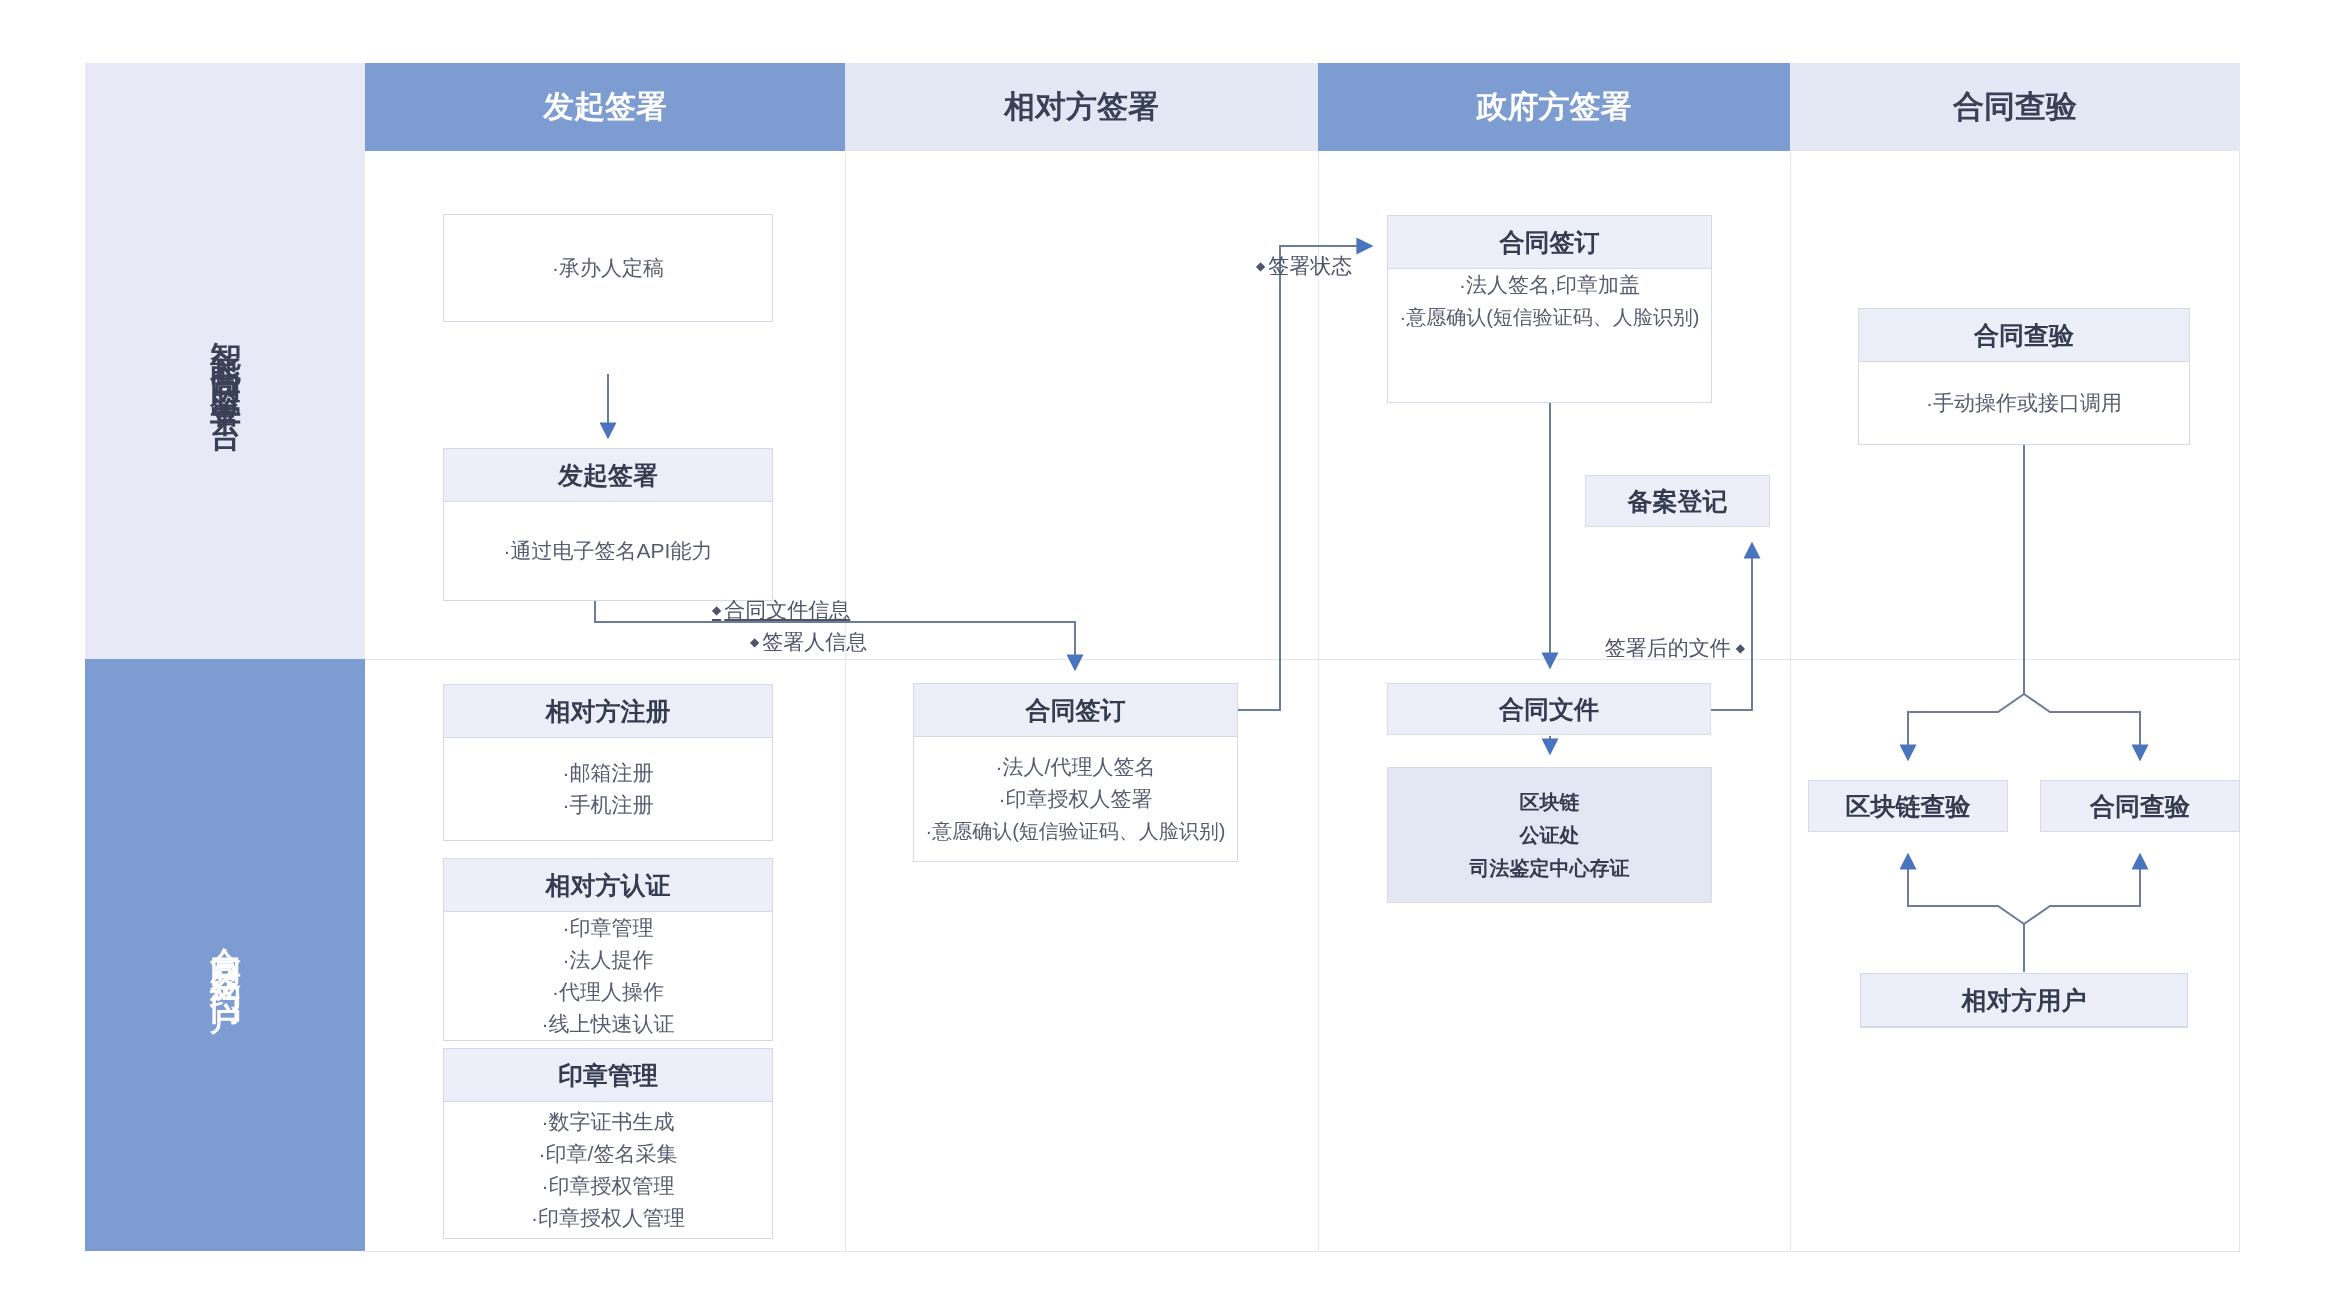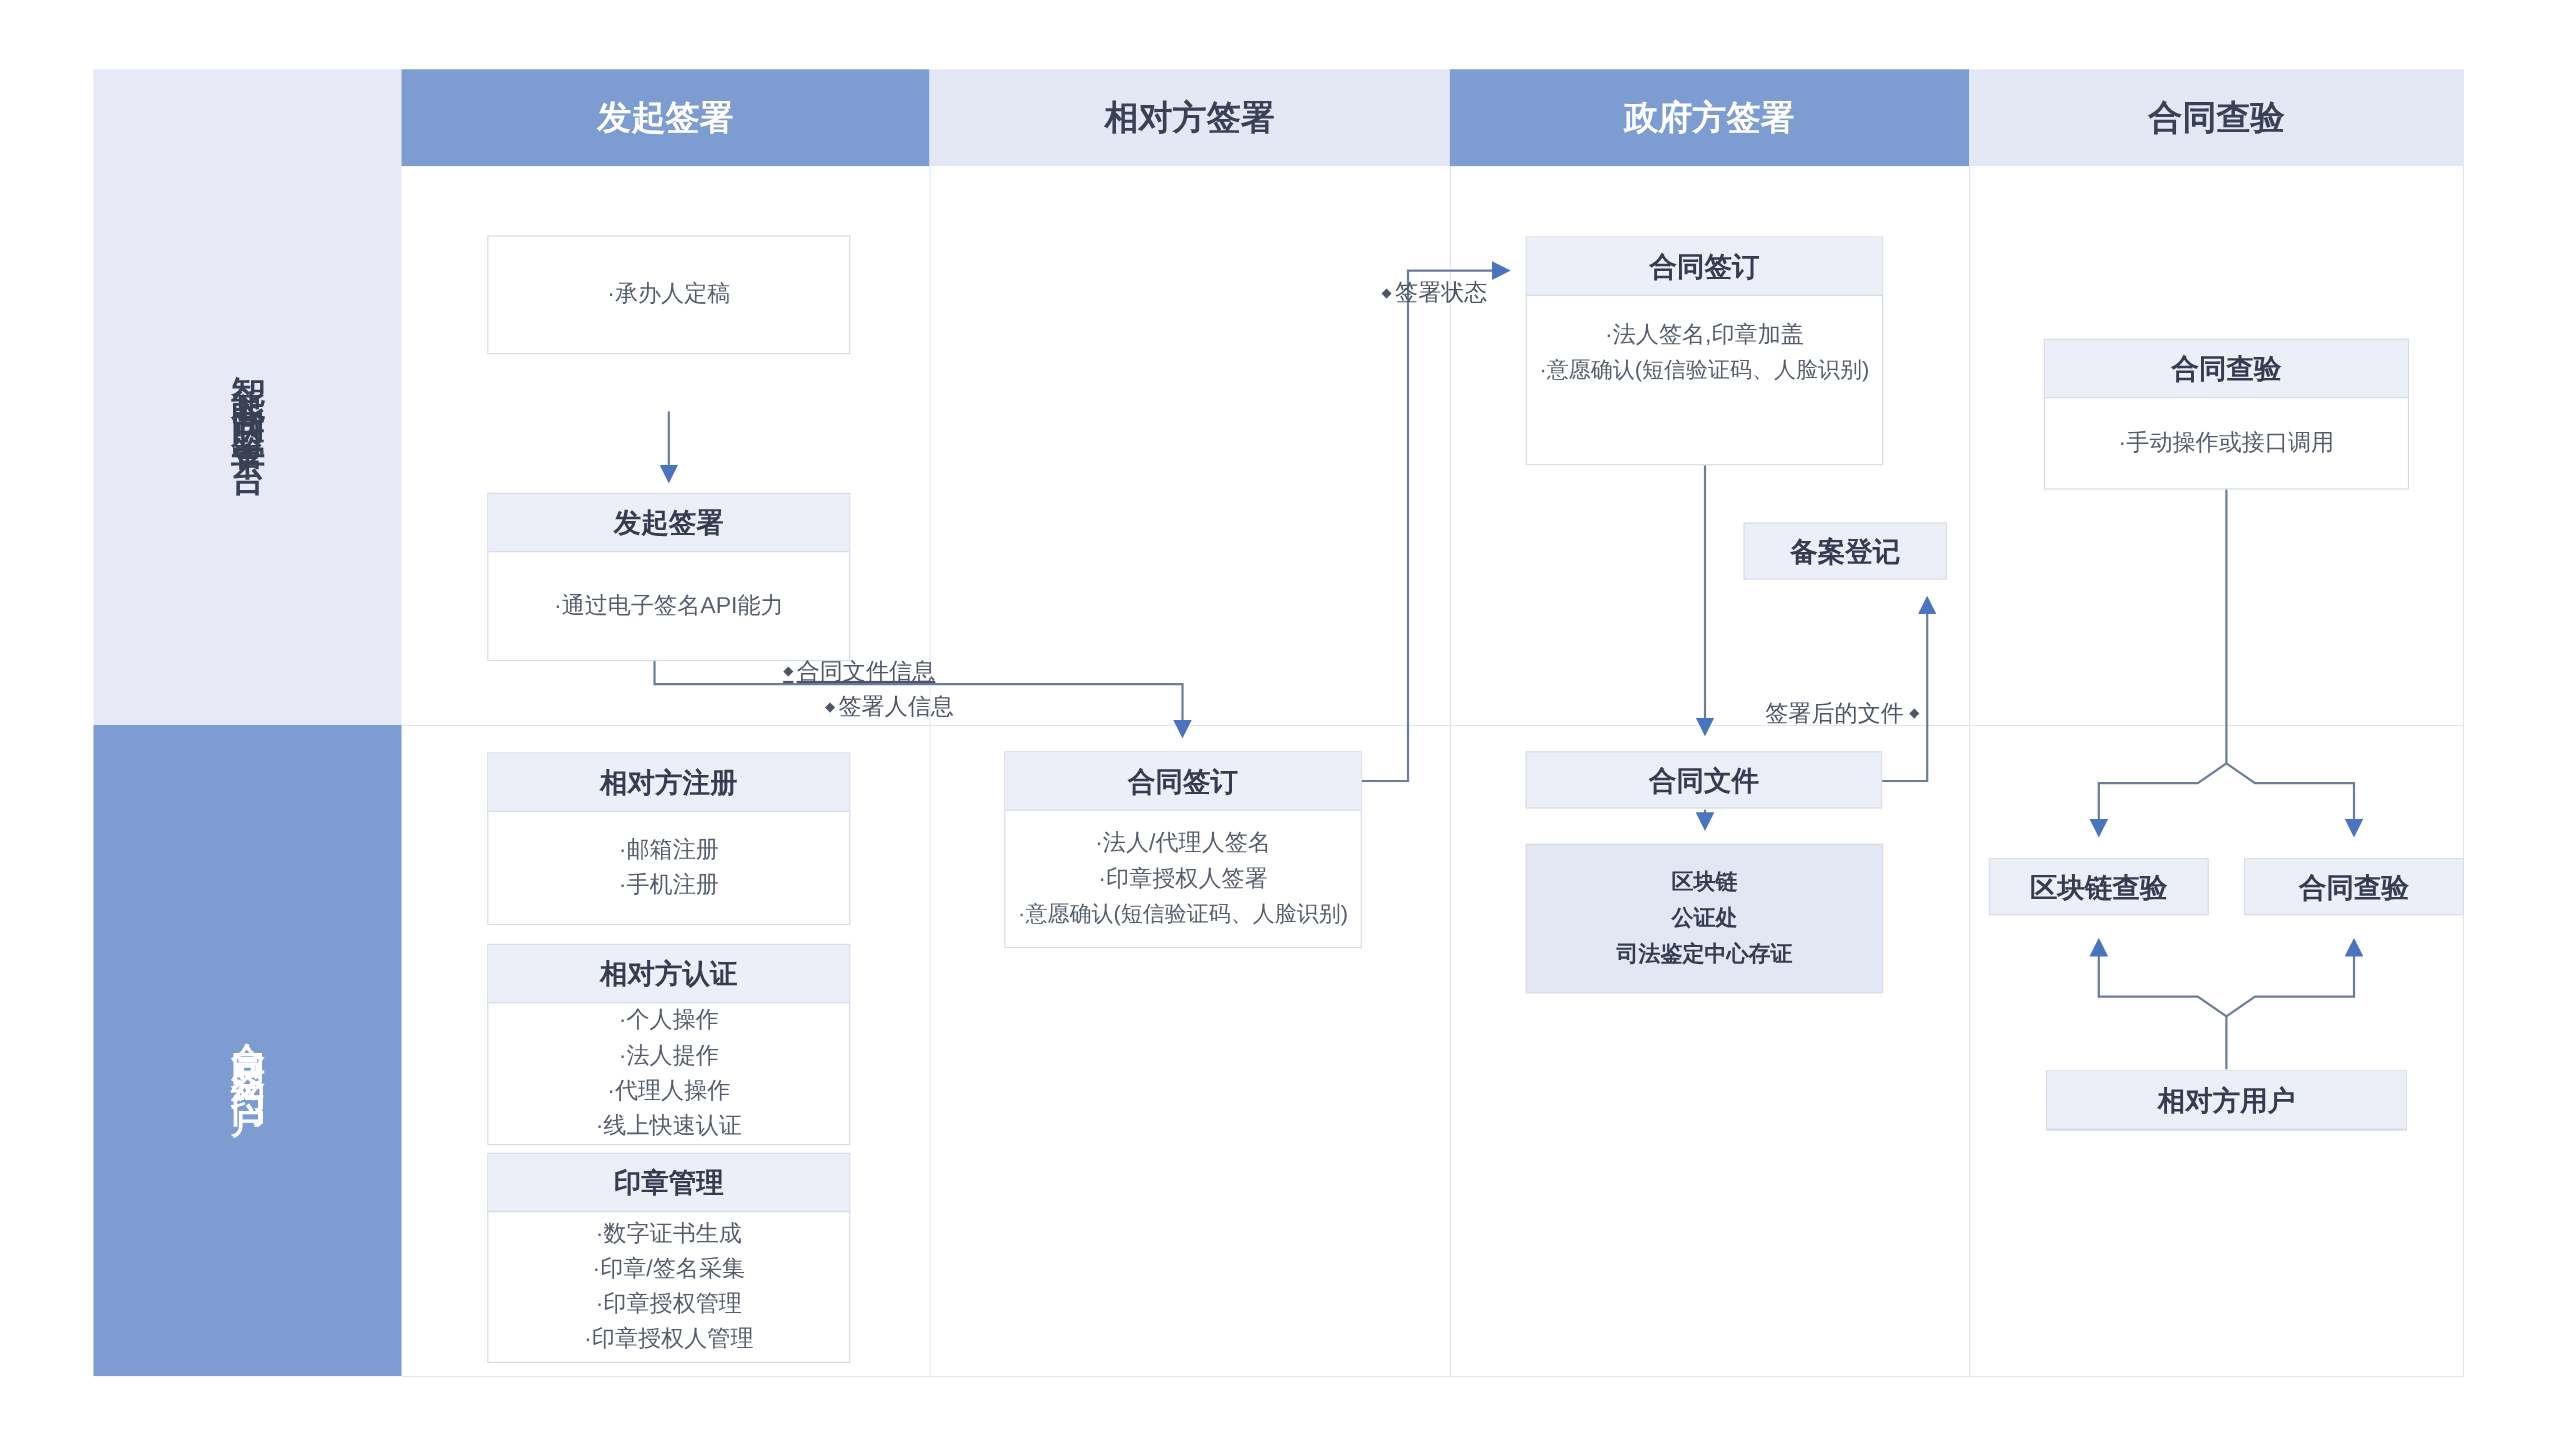--- a/index.html
+++ b/index.html
@@ -20,21 +20,21 @@
 
   
   .grid-v{position:absolute;top:151px;height:1101px;width:1px;background:#e3e5ee;}
   .grid-h{position:absolute;height:1px;background:#e3e5ee;}
 
   
   .box{position:absolute;border:1px solid #d4d9e6;background:#ffffff;box-sizing:border-box;}
   .box-title{background:#eceef8;border-bottom:1px solid #d4d9e6;height:52px;display:flex;align-items:center;
              justify-content:center;font-weight:bold;font-size:25px;color:#353c50;}
   .box-body{display:flex;flex-direction:column;align-items:center;justify-content:center;}
-  .body-top{justify-content:flex-start;padding-top:20px;}
+  .body-top{justify-content:flex-start;}
   .box-item{font-size:21px;line-height:32px;color:#565d6e;text-align:center;white-space:nowrap;}
 
   
   .pill{position:absolute;background:#eceef8;border:1px solid #d8dce8;box-sizing:border-box;display:flex;
         align-items:center;justify-content:center;font-weight:bold;font-size:25px;color:#353c50;}
 
   
   .solidbox{position:absolute;background:#e3e7f3;border:1px solid #d8dce8;box-sizing:border-box;display:flex;
             flex-direction:column;align-items:center;justify-content:center;font-weight:bold;font-size:20px;
             color:#353c50;line-height:33px;text-align:center;}
@@ -110,21 +110,21 @@
     <div class="box-title">相对方注册</div>
     <div class="box-body" style="height:102px;">
       <div class="box-item">·邮箱注册</div>
       <div class="box-item">·手机注册</div>
     </div>
   </div>
 
   <div class="box" style="left:443px;top:858px;width:330px;">
     <div class="box-title">相对方认证</div>
     <div class="box-body" style="height:128px;">
-      <div class="box-item">·个人操作</div>
+      <div class="box-item">·印章管理</div>
       <div class="box-item">·法人提作</div>
       <div class="box-item">·代理人操作</div>
       <div class="box-item">·线上快速认证</div>
     </div>
   </div>
 
   <div class="box" style="left:443px;top:1048px;width:330px;">
     <div class="box-title">印章管理</div>
     <div class="box-body" style="height:136px;">
       <div class="box-item">·数字证书生成</div>

